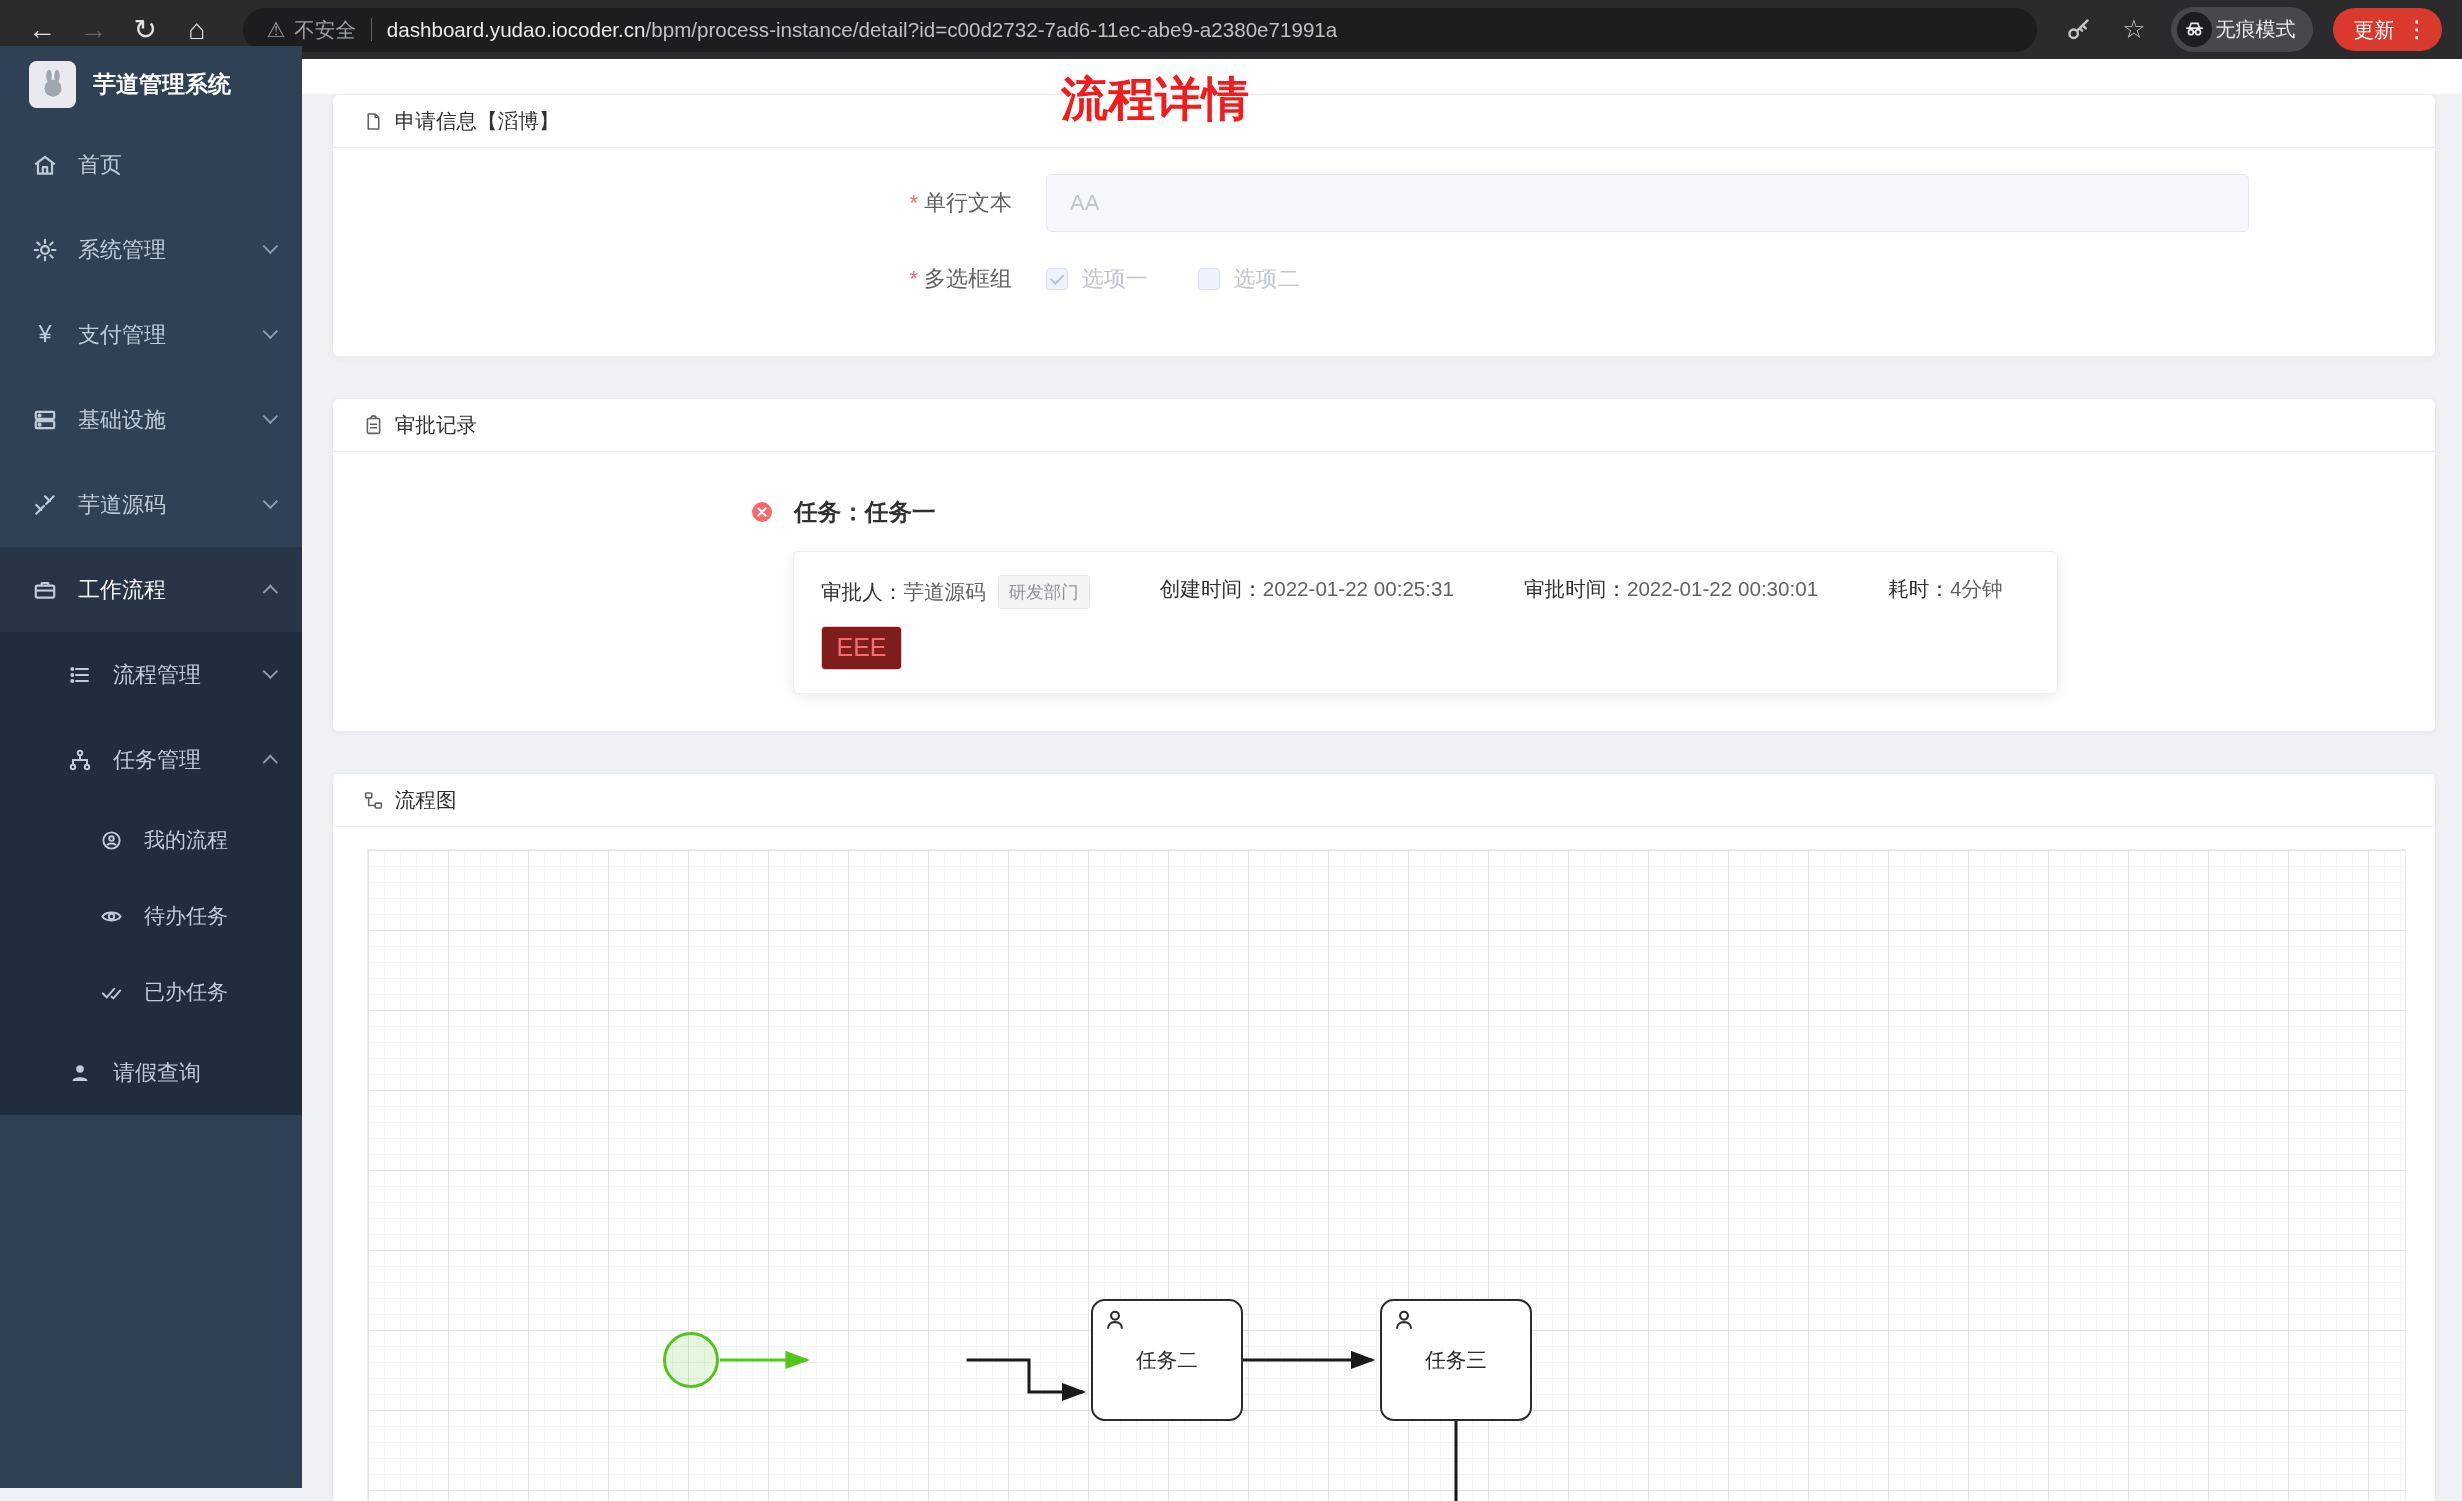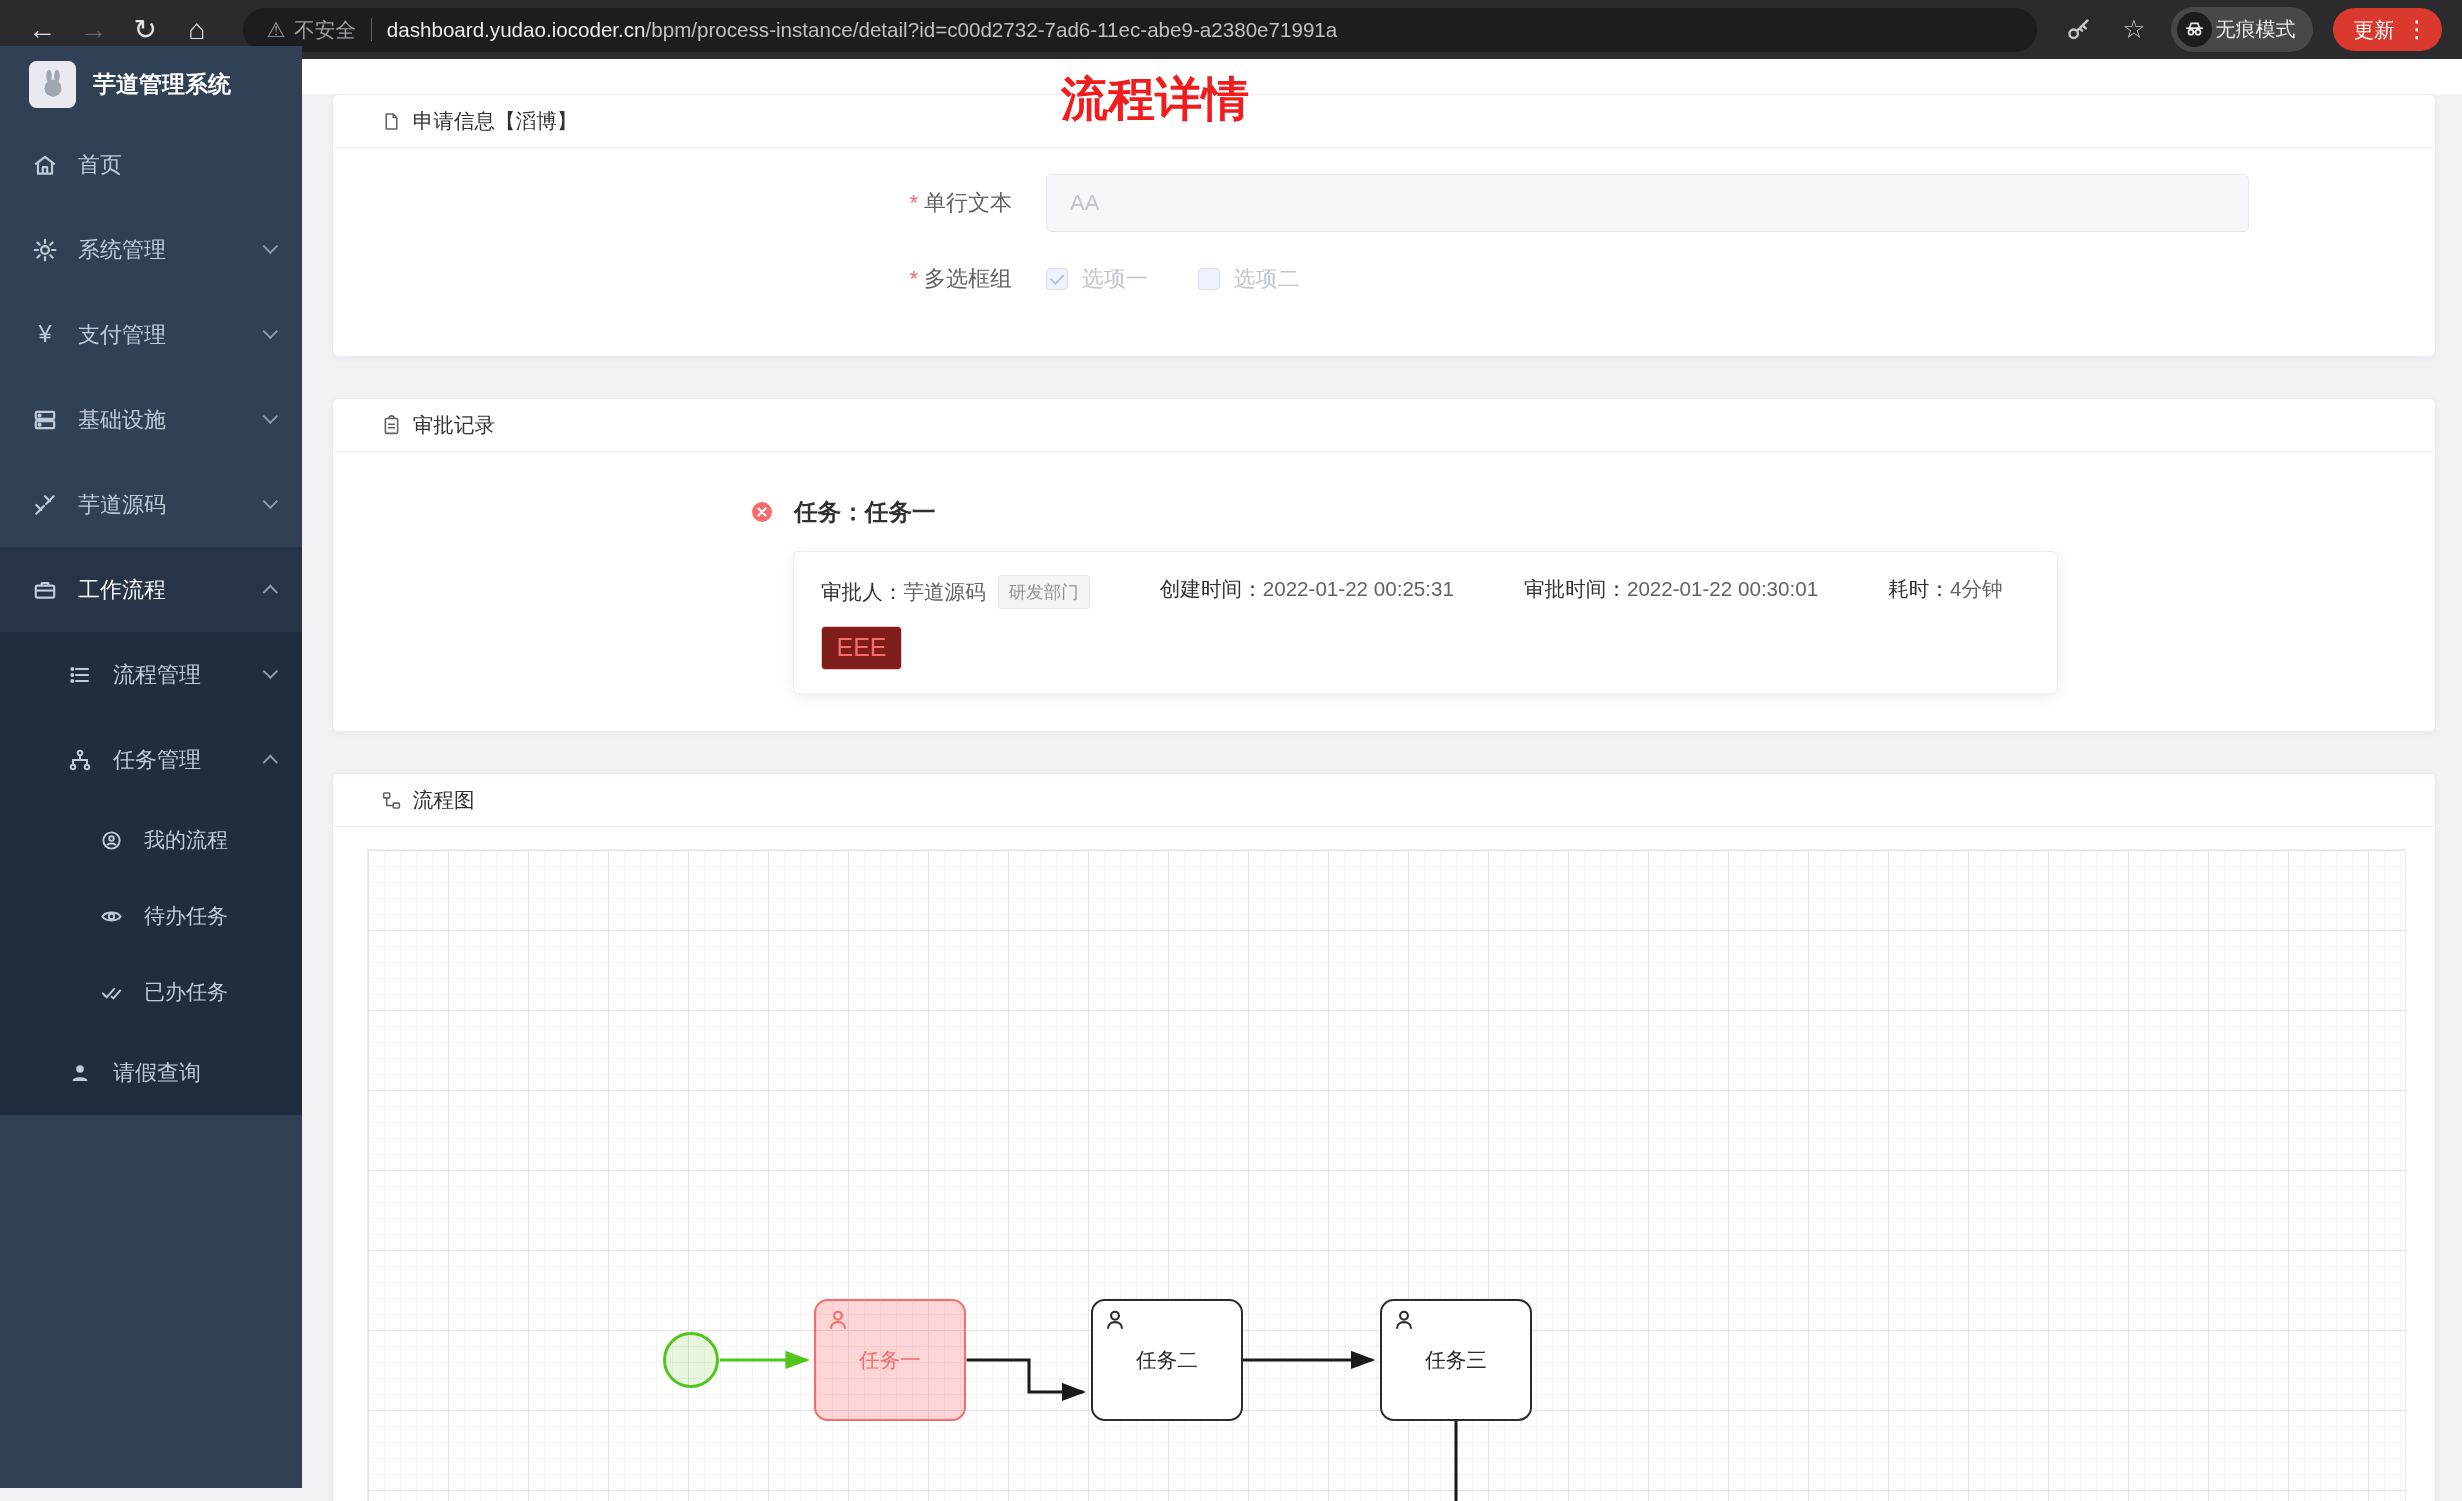--- a/index.html
+++ b/index.html
@@ -48,21 +48,21 @@
   .submenu .menu-item { padding-left:65px; }
   .submenu .menu-item.leaf2 { height:76px; padding-left:96px; font-size:21px; }
 
   
   .main { position:absolute; top:59px; left:302px; width:2161px; height:1442px; background:#f0f2f5; overflow:hidden; }
   .topband { height:35px; background:#ffffff; }
   .page-title { position:absolute; top:9px; left:853px; transform:translateX(-50%);
                 color:#f21c1c; font-size:47px; font-weight:bold; z-index:5; white-space:nowrap; }
   .card { background:#fff; border:0.8px solid #e6ebf5; border-radius:6px; margin:0 27px 0 30px;
           box-shadow:0 1.5px 7.6px rgba(0,0,0,0.04); position:relative; }
-  .card-header { height:53px; display:flex; align-items:center; gap:10.7px; padding:0 48px;
+  .card-header { height:53px; display:flex; align-items:center; gap:10.7px; padding:0 30px;
                  border-bottom:0.8px solid #ebeef5; color:#303133; font-size:20.6px; }
   .hicon { display:flex; color:#606266; }
 
   
   .card-apply { height:263px; overflow:hidden; }
   .form-row { display:flex; align-items:center; padding-left:496px; }
   .form-row.r1 { margin-top:26px; }
   .form-row.r2 { margin-top:32px; }
   .flabel { width:183px; text-align:right; font-size:22px; color:#606266; margin-right:34px; white-space:nowrap; }
   .flabel.required::before { content:"*"; color:#f56c6c; margin-right:6px; }
@@ -414,29 +414,20 @@
               </marker>
           </defs>
           <path d="M462 670 L576 670" stroke="#52c41a" stroke-width="4" fill="none" marker-end="url(#arrG)"></path>
           <path d="M786 670 L868 670 L868 712 L939 712" stroke="#1a1a1a" stroke-width="4" fill="none" marker-end="url(#arrB)"></path>
           <path d="M1149 670 L1319 670" stroke="#1a1a1a" stroke-width="4" fill="none" marker-end="url(#arrB)"></path>
           <path d="M1429 750 L1429 900" stroke="#1a1a1a" stroke-width="4" fill="none"></path>
         </svg>
 
         <div class="start-event"></div>
 
-        <div class="task t1 active">
-          <span class="person">
-            <svg width="26" height="26" viewBox="0 0 24 24" fill="none" stroke="currentColor" stroke-width="2">
-                <circle cx="12" cy="8" r="3.6"></circle>
-                <path d="M5.5 20 c0-4 3-6 6.5-6 s6.5 2 6.5 6"></path>
-              </svg>
-          </span>
-          <span>任务一</span>
-        </div>
 
         <div class="task t2">
           <span class="person">
             <svg width="26" height="26" viewBox="0 0 24 24" fill="none" stroke="currentColor" stroke-width="2">
                 <circle cx="12" cy="8" r="3.6"></circle>
                 <path d="M5.5 20 c0-4 3-6 6.5-6 s6.5 2 6.5 6"></path>
               </svg>
           </span>
           <span>任务二</span>
         </div>

